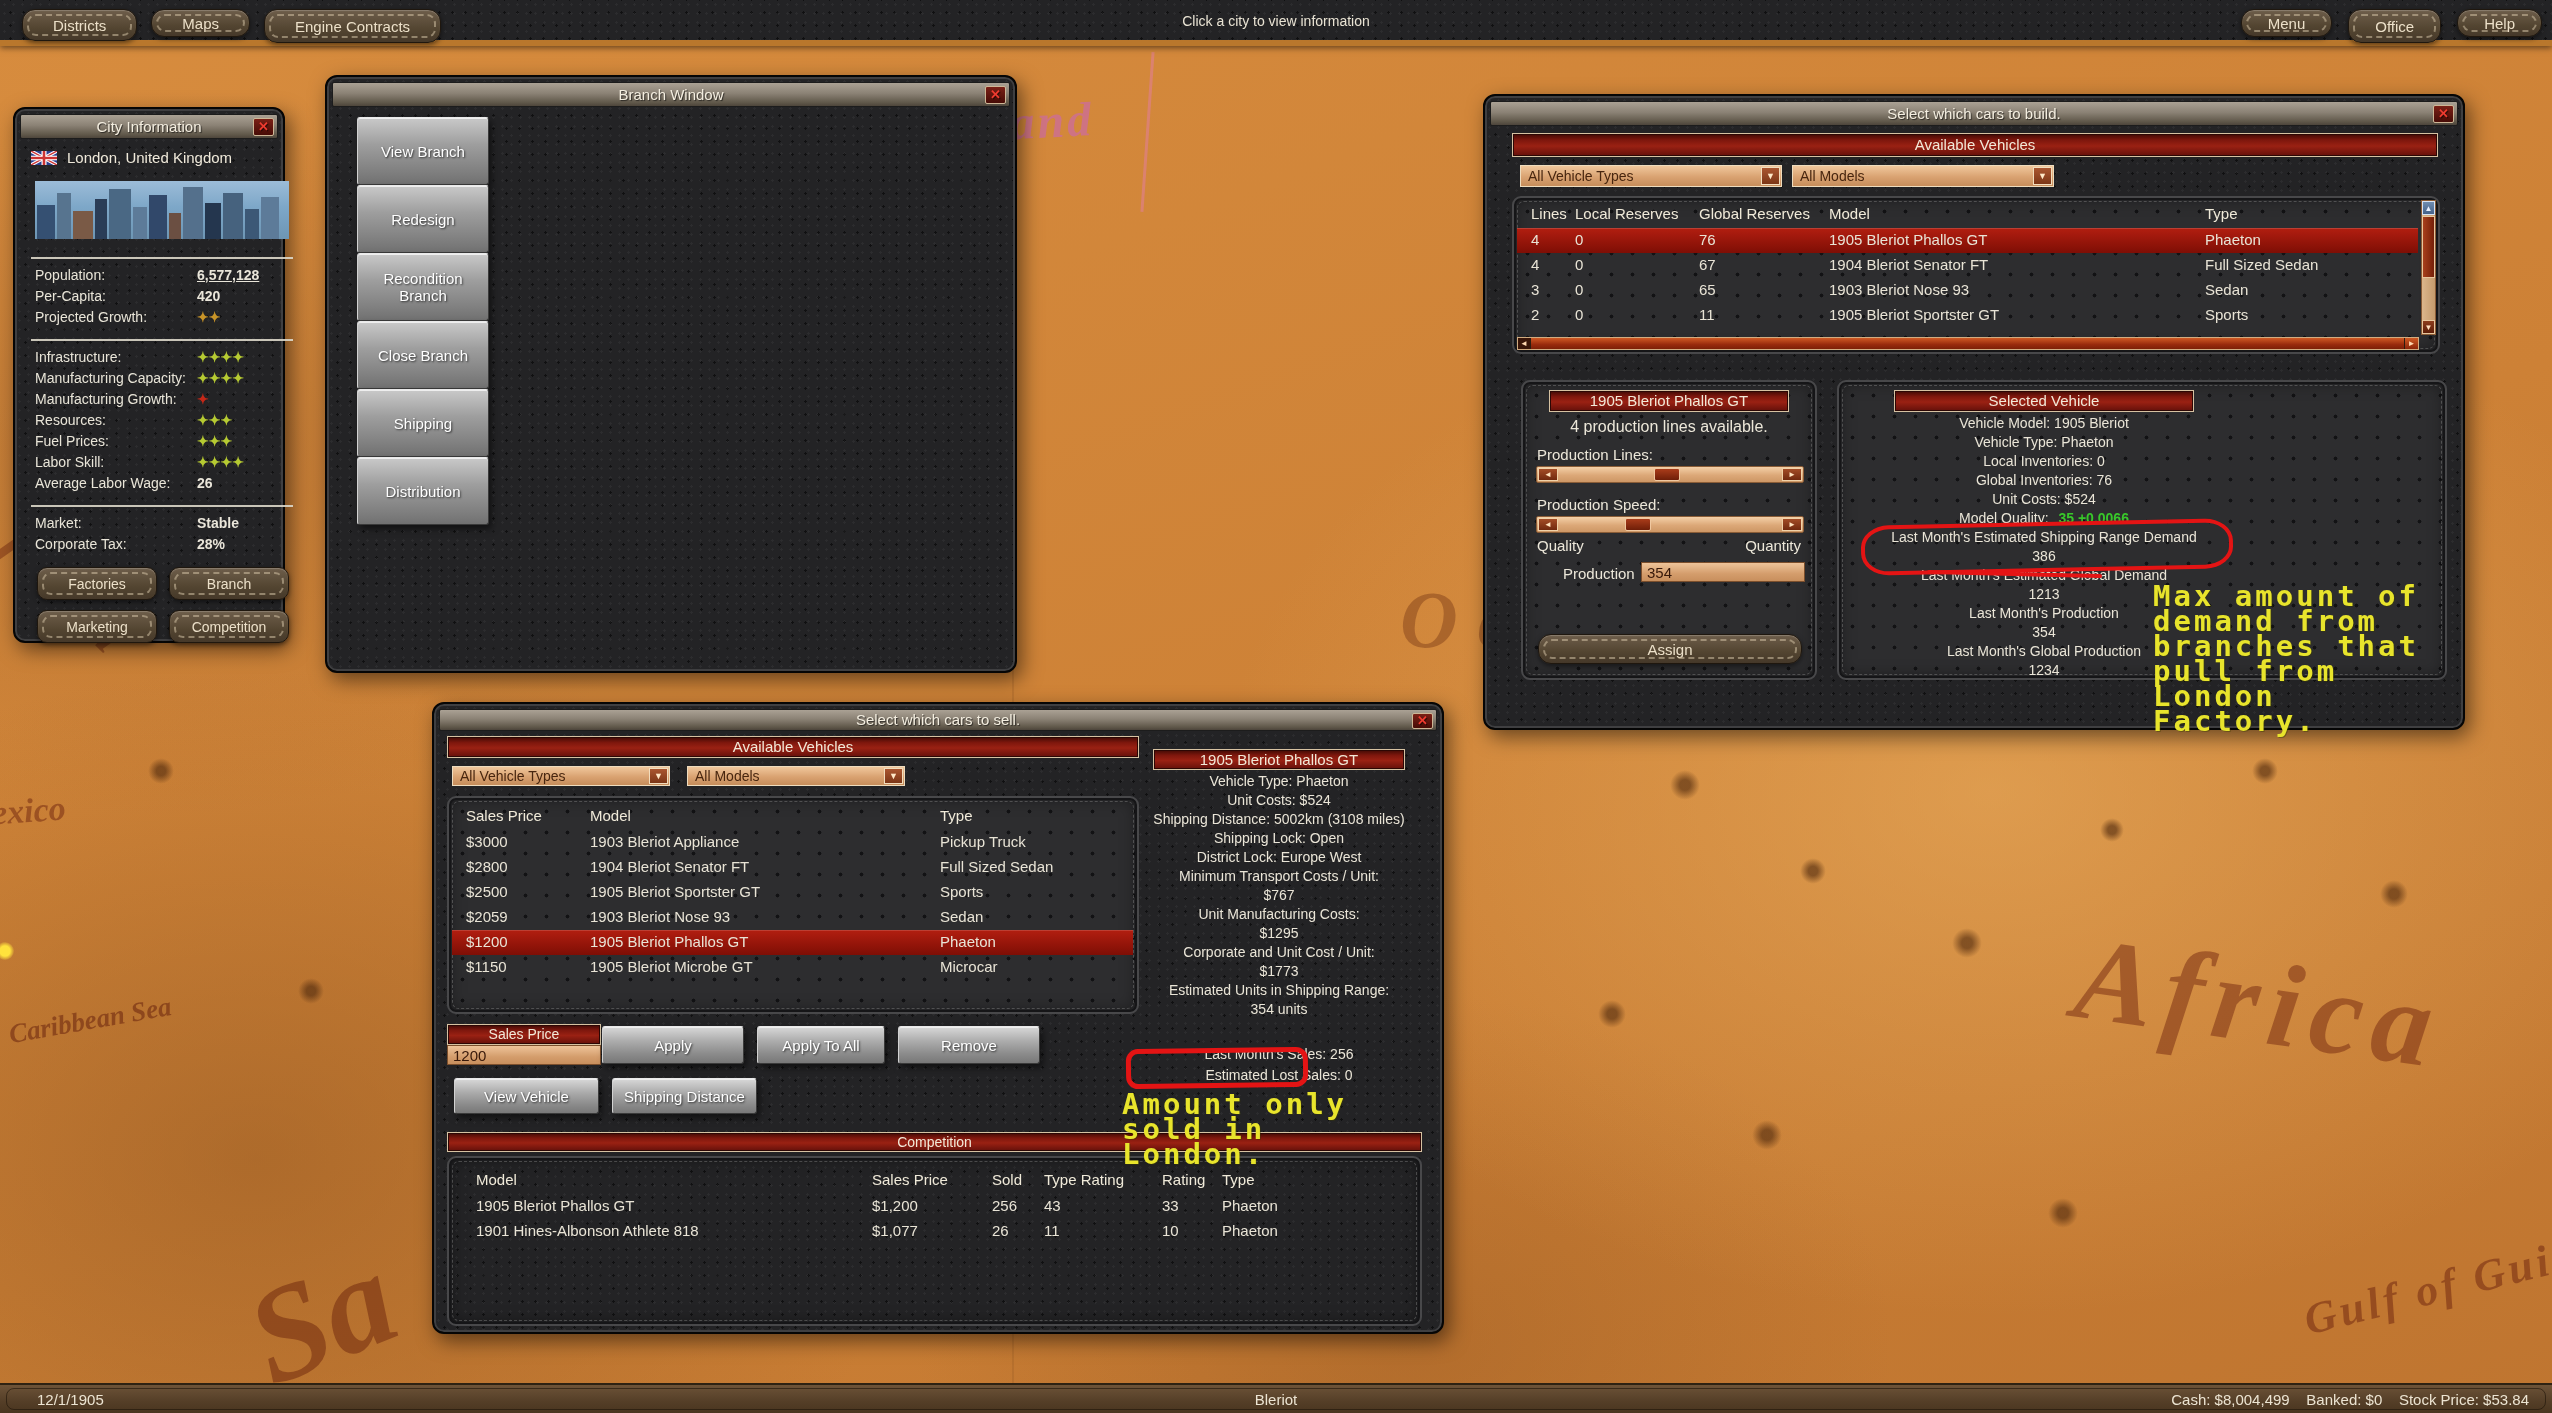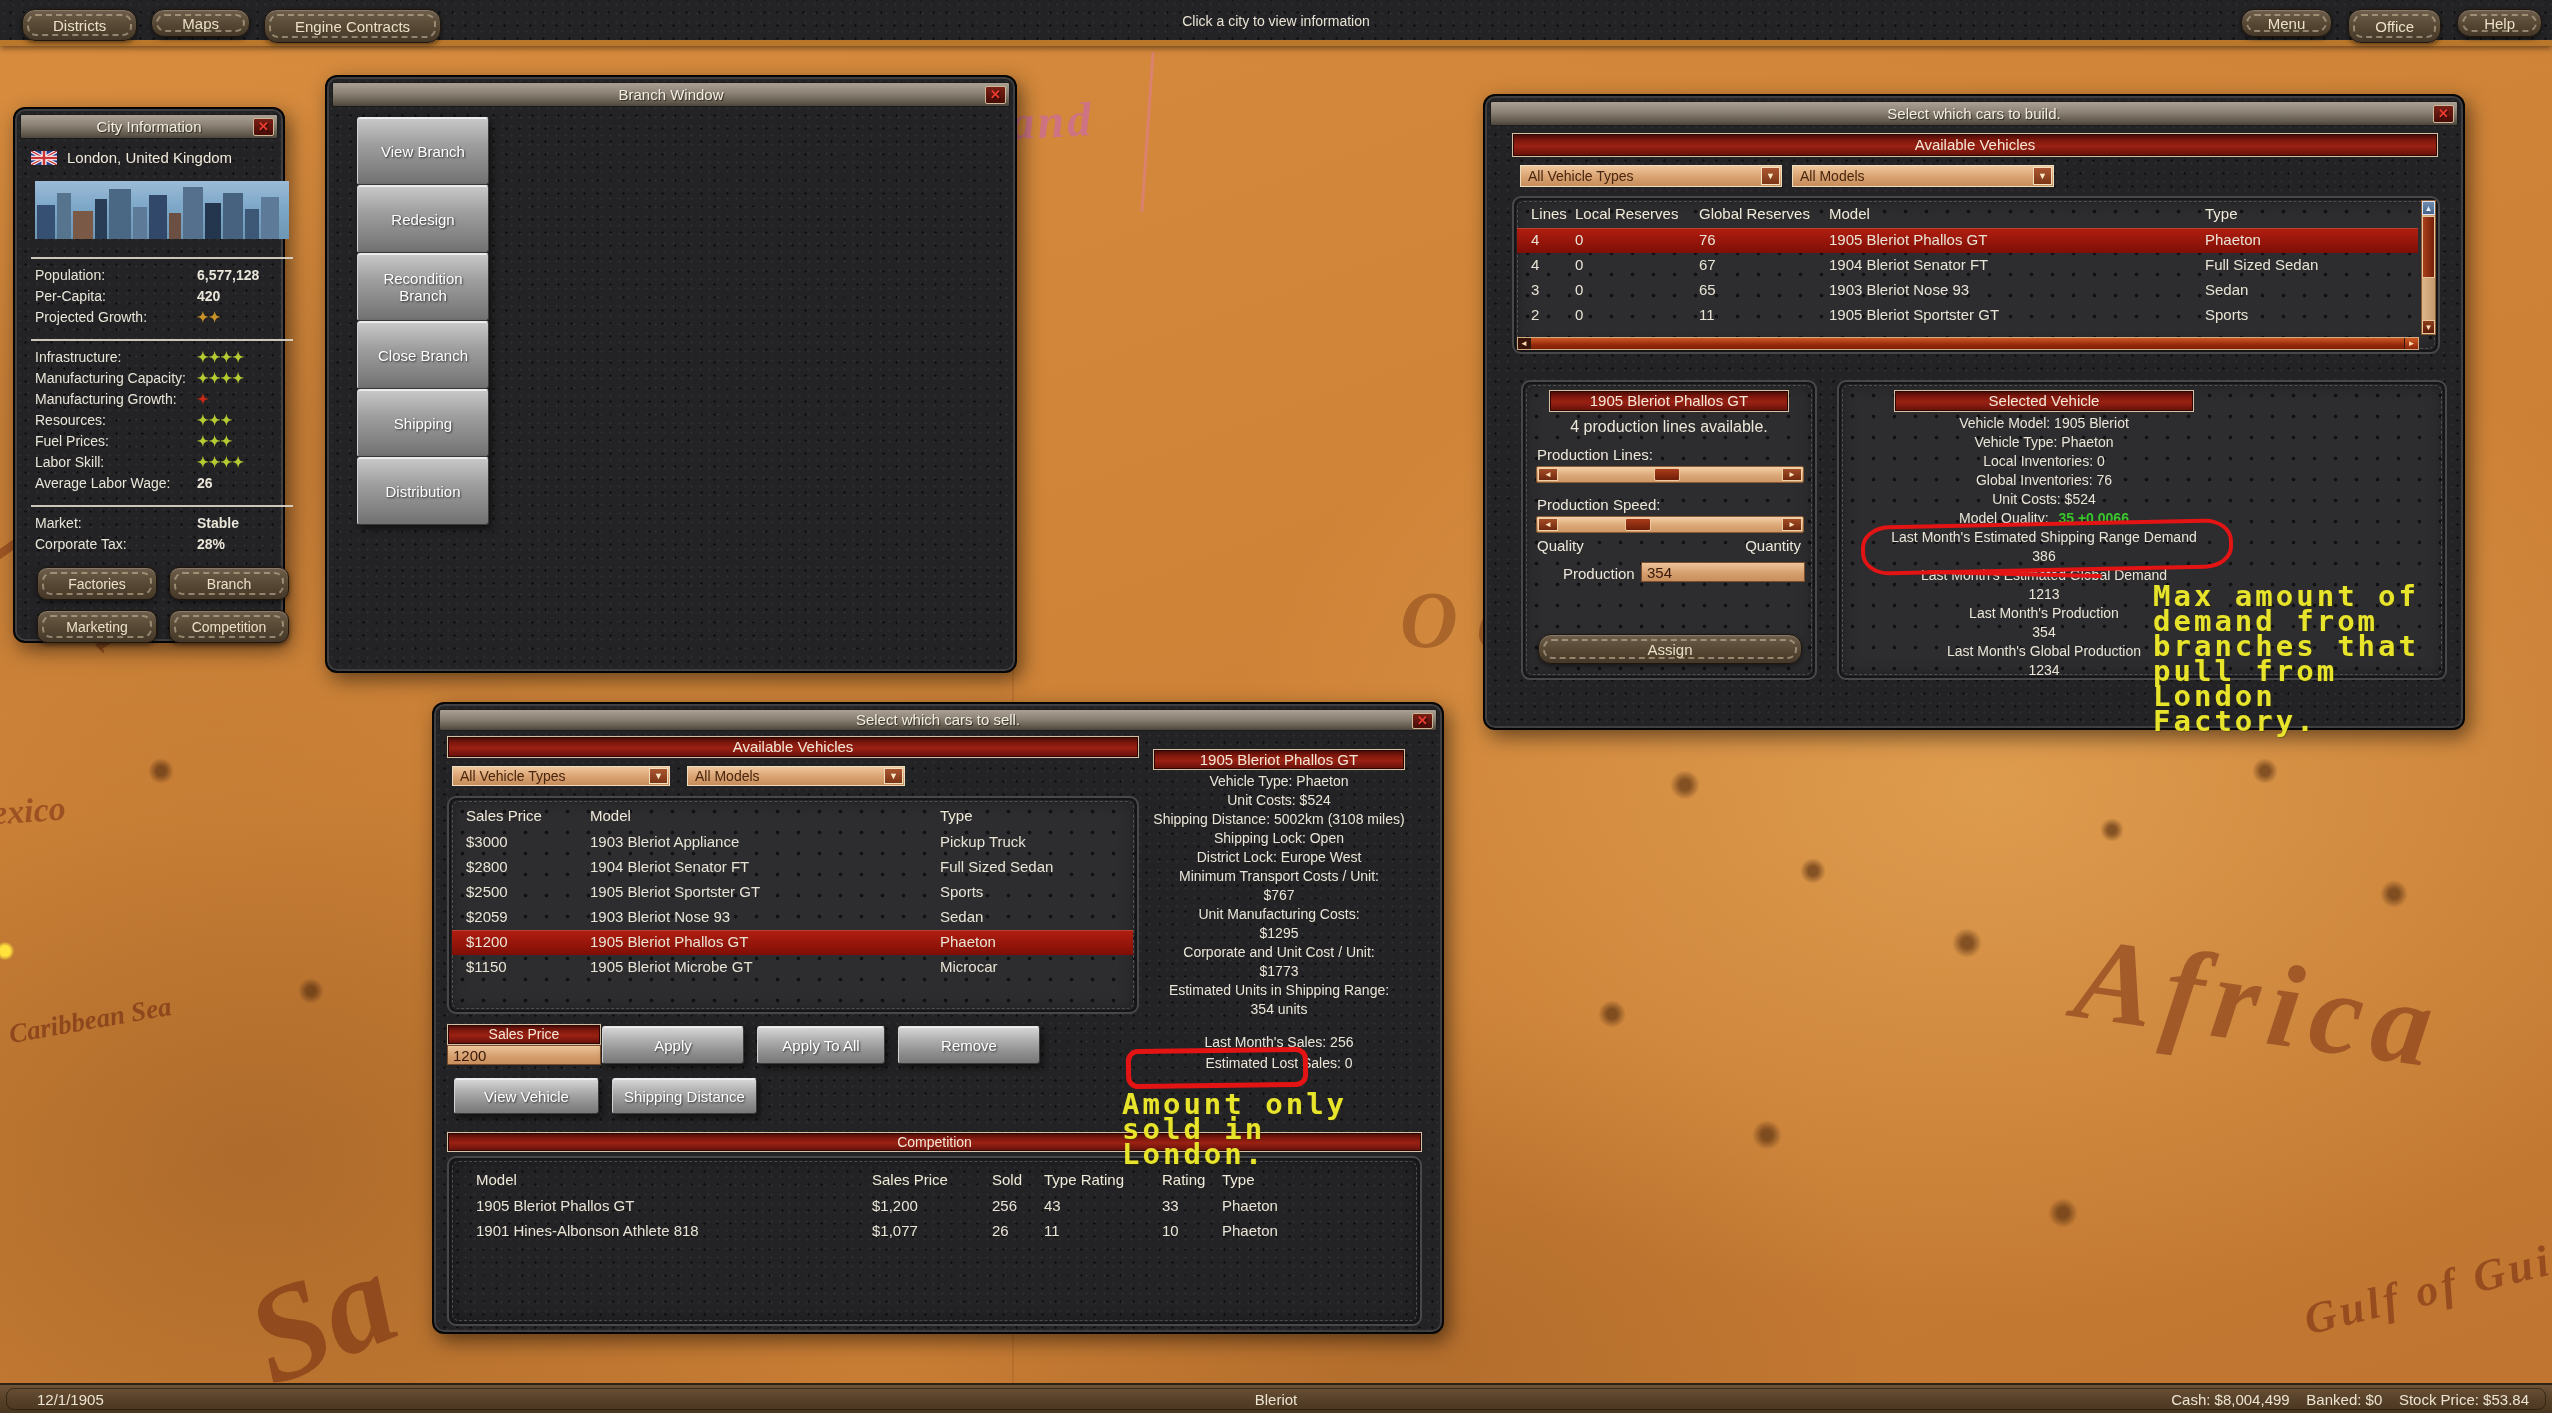--- a/index.html
+++ b/index.html
@@ -129,21 +129,21 @@
       <div class="bld" style="width:16px;height:36px;background:#24364e"></div>
       <div class="bld" style="width:20px;height:46px;background:#46627e"></div>
       <div class="bld" style="width:14px;height:30px;background:#3c5876"></div>
       <div class="bld" style="width:18px;height:42px;background:#5d7b99"></div>
     </div>
     <div class="hr" style="position:absolute;left:16px;top:148px;width:262px"></div>
     <div style="position:absolute;left:20px;top:158px;width:262px">
 
     <div class="srow">
           <span class="sl">Population:</span>
-          <span class="sv" style="color: rgb(234, 230, 218);">6,577,128</span>
+          <span class="sv" style="color: rgb(234, 230, 218); text-decoration: underline;">6,577,128</span>
         </div>
         <div class="srow">
           <span class="sl">Per-Capita:</span>
           <span class="sv" style="color: rgb(234, 230, 218);">420</span>
         </div>
         <div class="srow">
           <span class="sl">Projected Growth:</span>
           <span class="sv" style="color: rgb(200, 148, 40);">✦✦</span>
         </div>
       </div>
@@ -431,21 +431,21 @@
           <div class="dline">$767</div>
           <div class="dline"></div>
           <div class="dline">Unit Manufacturing Costs:</div>
           <div class="dline">$1295</div>
           <div class="dline">Corporate and Unit Cost / Unit:</div>
           <div class="dline">$1773</div>
           <div class="dline"></div>
           <div class="dline">Estimated Units in Shipping Range:</div>
           <div class="dline">354 units</div>
         </div>
-      <div class="dline" style="margin-top:14px">Last Month's Sales:   256</div>
+      <div class="dline" style="margin-top:26px">Last Month's Sales:   256</div>
       <div class="dline" style="margin-top:2px">Estimated Lost Sales: 0</div>
     </div>
     <div class="redloop" style="left:692px;top:344px;width:182px;height:40px;border-width:5px;border-radius:12px;transform:rotate(-0.8deg)"></div>
     <div class="note" style="left: 688px; top: 388px; color: rgb(232, 228, 44);">Amount only sold in
 London.</div>
 
     <div class="rbanner" style="position:absolute;left:13px;top:428px;width:975px;height:20px;line-height:18px;font-size:14px;z-index:5">Competition</div>
     <div class="frame" style="left:13px;top:452px;width:975px;height:170px;background:transparent">
       <div class="t-comp" style="position:absolute;left:3px;top:10px;right:4px">
         <div class="thead">

